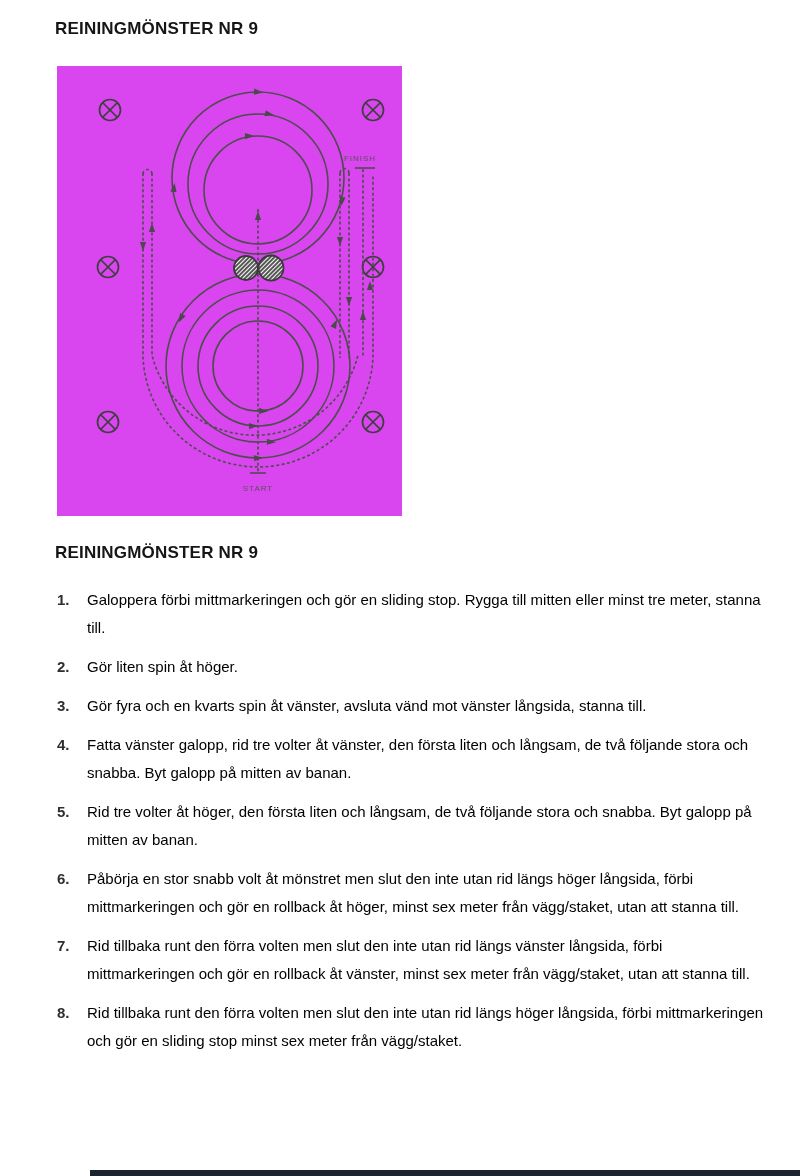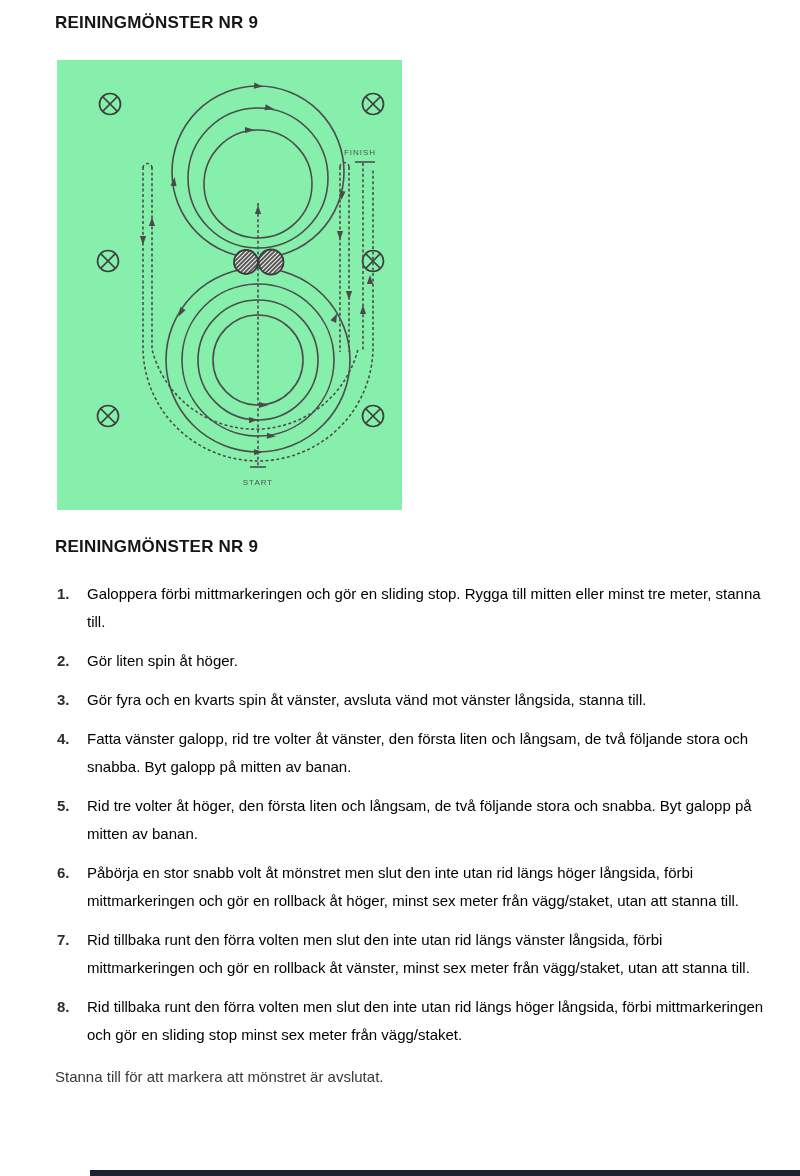--- a/index.html
+++ b/index.html
@@ -3,30 +3,30 @@
 <meta charset="utf-8">
 <style>
   * { box-sizing: border-box; }
   html, body { margin: 0; padding: 0; background: #ffffff; }
   body {
     width: 800px; height: 1176px;
     position: relative; overflow: hidden;
     font-family: "Liberation Sans", sans-serif;
     color: #343434;
   }
-  .page { padding-top: 13px; }
+  .page { padding-top: 19px; }
   h1.doc-title, h2.section-title {
     font-size: 17px; font-weight: bold; color: #161616;
     margin: 0 0 0 55px; line-height: 20px; letter-spacing: 0.2px;
   }
   h2.section-title { margin-top: 27px; }
   .diagram-wrap {
     width: 345px; height: 450px;
     margin: 27px 0 0 57px;
-    background: #86efac;
+    background: #d946ef;
   }
   .diagram-wrap svg { display: block; width: 100%; height: 100%; }
   ol.instructions {
     list-style: none; margin: 23px 0 0 0; padding: 0 0 0 57px;
   }
   ol.instructions li {
     display: flex; margin-bottom: 11px;
     font-size: 15px; line-height: 28px;
   }
   ol.instructions .num { width: 30px; flex-shrink: 0; font-weight: bold; color: #2e2e2e; }
@@ -166,16 +166,15 @@
     <li>
         <span class="num">7.</span>
         <span class="txt">Rid tillbaka runt den förra volten men slut den inte utan rid längs vänster långsida, förbi mittmarkeringen och gör en rollback åt vänster, minst sex meter från vägg/staket, utan att stanna till.</span>
       </li>
     <li>
         <span class="num">8.</span>
         <span class="txt">Rid tillbaka runt den förra volten men slut den inte utan rid längs höger långsida, förbi mittmarkeringen och gör en sliding stop minst sex meter från vägg/staket.</span>
       </li>
   </ol>
 
-  <p class="footer-note">Stanna till för att markera att mönstret är avslutat.</p>
 
   <div class="bottom-bar"></div>
 </div>
 
 </body></html>

